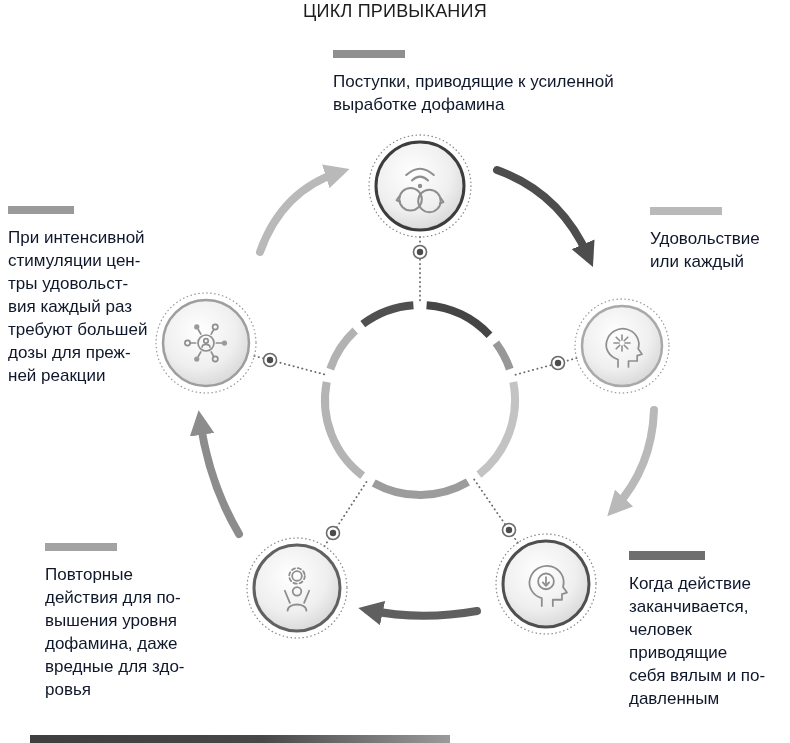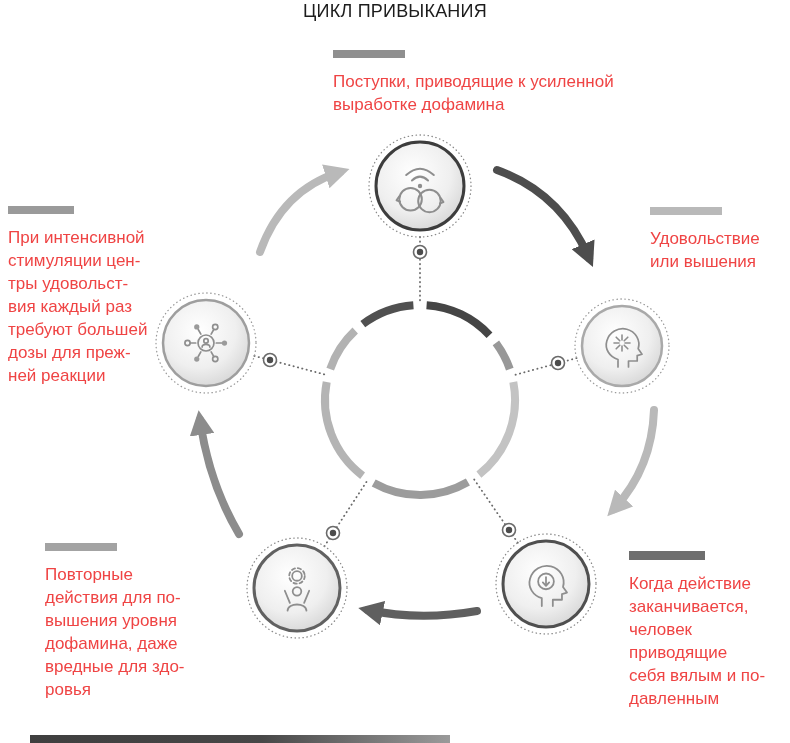--- a/index.html
+++ b/index.html
@@ -10,21 +10,21 @@
   }
   .page { position:absolute; inset:0; }
   .title {
     position:absolute; top:1px; left:0; width:100%;
     text-align:center; font-size:18px; font-weight:400;
     letter-spacing:0.2px; color:#1c1c1c;
   }
   svg.diagram { position:absolute; left:0; top:0; }
   .label { position:absolute; }
   .label .bar { height:8px; margin-bottom:12px; }
-  .label p { white-space:pre-line; font-size:17px; line-height:23px; color:#ef4444; }
+  .label p { white-space:pre-line; font-size:17px; line-height:23px; color:#0f172a; }
   .label-top    { left:333px; top:50px;  width:345px; }
   .label-right  { left:650px; top:207px; width:135px; }
   .label-left   { left:8px;   top:206px; width:152px; }
   .label-bleft  { left:45px;  top:543px; width:162px; }
   .label-bright { left:629px; top:551px; width:158px; }
   .label-top .bar    { width:72px; background:#8f8f8f; }
   .label-right .bar  { width:72px; background:#b9b9b9; }
   .label-left .bar   { width:66px; background:#9a9a9a; }
   .label-bleft .bar  { width:72px; background:#a3a3a3; }
   .label-bright .bar { width:76px; height:9px; background:#6e6e6e; }
@@ -191,21 +191,21 @@
 
   <div class="label label-top">
     <div class="bar"></div>
     <p>Поступки, приводящие к усиленной
 выработке дофамина</p>
   </div>
 
   <div class="label label-right">
     <div class="bar"></div>
     <p>Удовольствие
-или вышения</p>
+или каждый</p>
   </div>
 
   <div class="label label-bleft">
     <div class="bar"></div>
     <p>Повторные
 действия для по-
 вышения уровня
 дофамина, даже
 вредные для здо-
 ровья</p>

